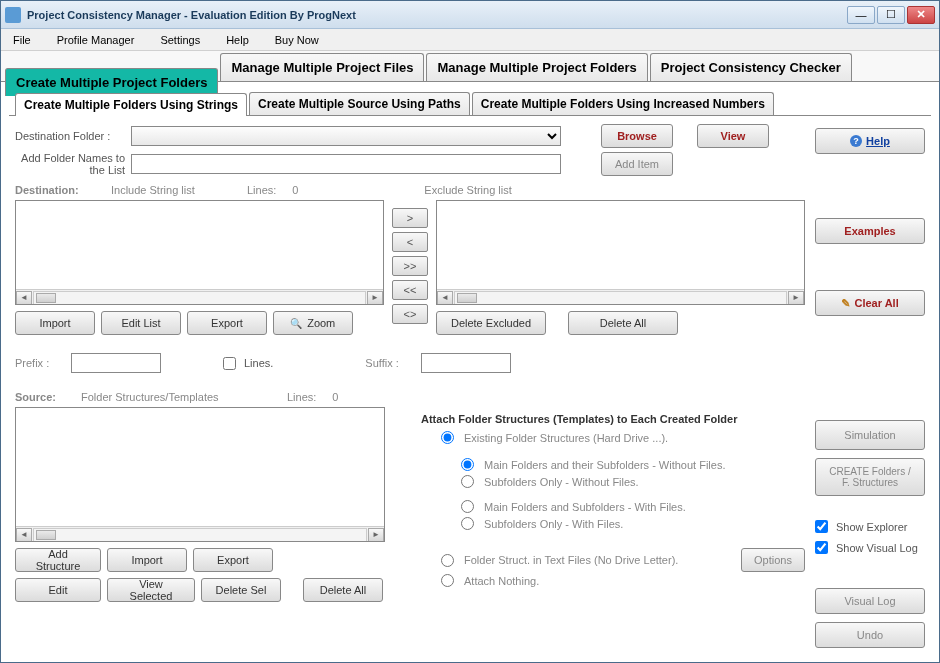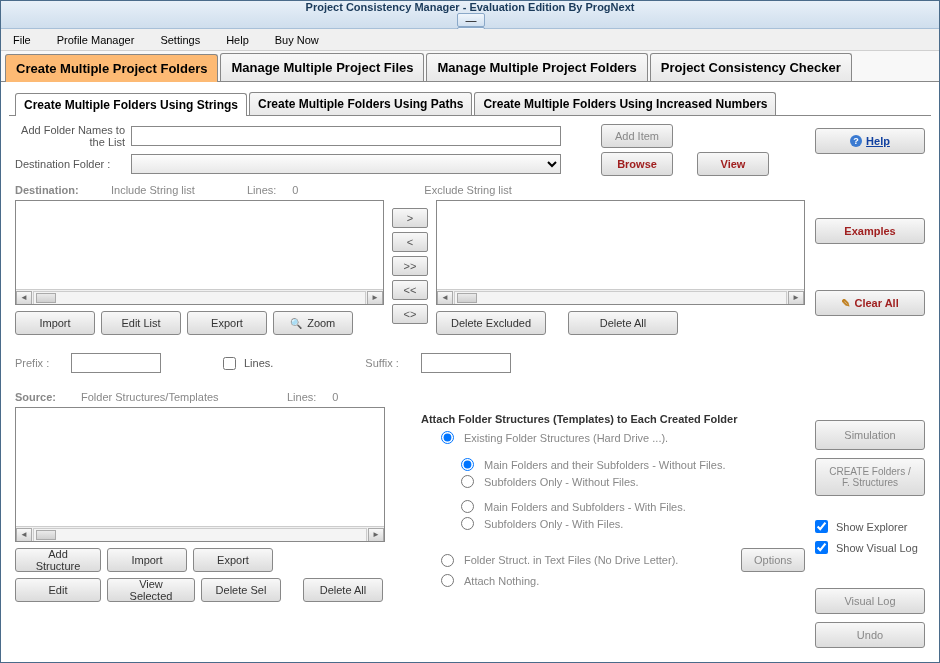--- a/index.html
+++ b/index.html
@@ -1,27 +1,27 @@
 <!DOCTYPE html>
 <html><head>
 <meta charset="utf-8">
 <style>
 * { box-sizing: border-box; font-family: Tahoma, Arial, sans-serif; font-size: 11px; }
 body { margin: 0; padding: 0; background: #7093b8; }
 .window { width: 940px; height: 663px; background: #fff; border: 1px solid #4a6b8a; display: flex; flex-direction: column; box-shadow: 0 0 8px rgba(0,0,0,.3); }
-.titlebar { background: linear-gradient(to bottom, #e8f0f8, #cfdeed); height: 28px; display: flex; align-items: center; padding: 0 4px; border-bottom: 1px solid #a8c0d8; flex-direction: column; }
+.titlebar { background: linear-gradient(to bottom, #e8f0f8, #cfdeed); height: 28px; display: flex; align-items: center; padding: 0 4px; border-bottom: 1px solid #a8c0d8; }
 .titlebar-icon { width: 16px; height: 16px; background: #5a9bd5; margin-right: 6px; border-radius: 2px; }
 .titlebar-text { color: #1a3a5a; font-weight: bold; flex: 1; font-size: 11px; }
 .win-btn { width: 28px; height: 18px; margin-left: 2px; border: 1px solid #8aa8c8; background: linear-gradient(to bottom,#f0f6fc,#d0e0f0); border-radius: 2px; display:flex; align-items:center; justify-content:center; cursor:pointer; }
 .win-close { background: linear-gradient(to bottom,#e88,#c44); border-color:#a33; color:#fff; font-weight:bold; }
 .menubar { background: #f0f0f0; height: 22px; display: flex; align-items: center; padding: 0 4px; gap: 10px; border-bottom: 1px solid #d0d0d0; }
 .menubar-item { padding: 2px 8px; cursor: pointer; }
 .main-tabs { display: flex; gap: 2px; padding: 2px 4px 0; background: #f8f8f8; border-bottom: 1px solid #888; }
 .main-tab { padding: 6px 10px; background: linear-gradient(to bottom,#f8f8f8,#e8e8e8); border: 1px solid #888; border-bottom: none; border-radius: 3px 3px 0 0; cursor: pointer; font-weight: bold; font-size: 13px; position:relative; }
-.main-tab.active { background: #fdba74; z-index:2; top:1px; }
+.main-tab.active { background: #14b8a6; z-index:2; top:15px; }
 .sub-tabs { display: flex; gap: 2px; padding: 6px 6px 0; border-bottom: 1px solid #888; margin: 4px 8px 0; }
 .sub-tab { padding: 4px 8px; background: linear-gradient(to bottom,#f8f8f8,#e8e8e8); border: 1px solid #888; border-bottom:none; border-radius:3px 3px 0 0; cursor:pointer; font-weight:bold; font-size:12px; position:relative;}
 .sub-tab.active { background:#fff; top:1px; z-index:2; }
 .content { flex:1; padding: 8px 14px; display:flex; gap:10px; overflow:hidden; }
 .left-col { flex:1; display:flex; flex-direction:column; }
 .right-col { width: 110px; display:flex; flex-direction:column; gap:8px; padding-top: 4px; }
 .desc { font-weight:bold; color:#333; padding: 4px 0 10px; font-size:12px; }
 .row { display:flex; align-items:center; gap:6px; margin-bottom:4px; }
 .lbl { color:#555; font-size:11px; }
 .lbl-r { text-align:right; }
@@ -75,42 +75,42 @@
 
   <div class="main-tabs">
     <div class="main-tab active">Create Multiple Project Folders</div>
     <div class="main-tab">Manage Multiple Project Files</div>
     <div class="main-tab">Manage Multiple Project Folders</div>
     <div class="main-tab">Project Consistency Checker</div>
   </div>
 
   <div class="sub-tabs">
     <div class="sub-tab active">Create Multiple Folders Using Strings</div>
-    <div class="sub-tab">Create Multiple Folders Using Paths</div>
+    <div class="sub-tab">Create Multiple Source Using Paths</div>
     <div class="sub-tab">Create Multiple Folders Using Increased Numbers</div>
   </div>
 
   <div class="content">
     <div class="left-col">
 
-
-      <div class="row">
-        <div class="lbl lbl-r" style="width:110px;line-height:1.1">Add Folder Names to the List</div>
-        <input class="txt" style="flex: 0 0 430px;">
-        <div style="width:28px"></div>
-        <button class="btn" style="width:72px;color:#888">Add Item</button>
-      </div>
 
       <div class="row">
         <div class="lbl" style="width:110px">Destination Folder :</div>
         <select class="combo" style="flex:0 0 430px"></select>
         <div style="width:28px"></div>
         <button class="btn red-text" style="width:72px">Browse</button>
         <div style="width:12px"></div>
         <button class="btn red-text" style="width:72px">View</button>
+      </div>
+
+      <div class="row">
+        <div class="lbl lbl-r" style="width:110px;line-height:1.1">Add Folder Names to the List</div>
+        <input class="txt" style="flex: 0 0 430px;">
+        <div style="width:28px"></div>
+        <button class="btn" style="width:72px;color:#888">Add Item</button>
       </div>
 
       <div class="row" style="margin-top:4px">
         <span class="grid-label" style="width:90px">Destination:</span>
         <span class="lbl" style="width:130px;color:#888">Include String list</span>
         <span class="lbl" style="color:#888">Lines:</span>
         <span class="lbl" style="color:#888;width:30px;padding-left:10px">0</span>
         <span style="width:100px"></span>
         <span class="lbl" style="color:#888">Exclude String list</span>
       </div>

